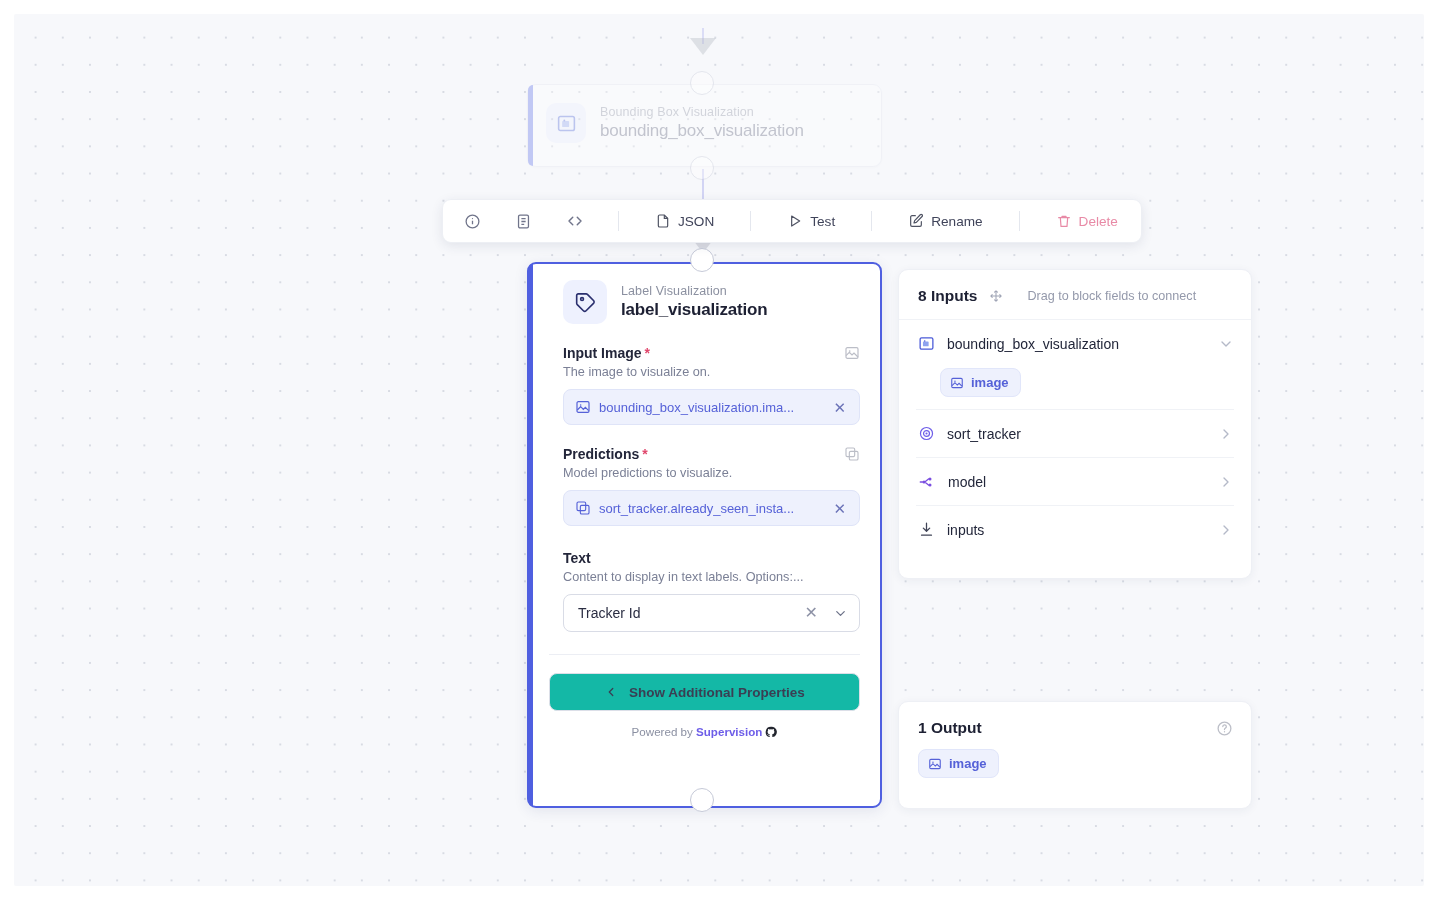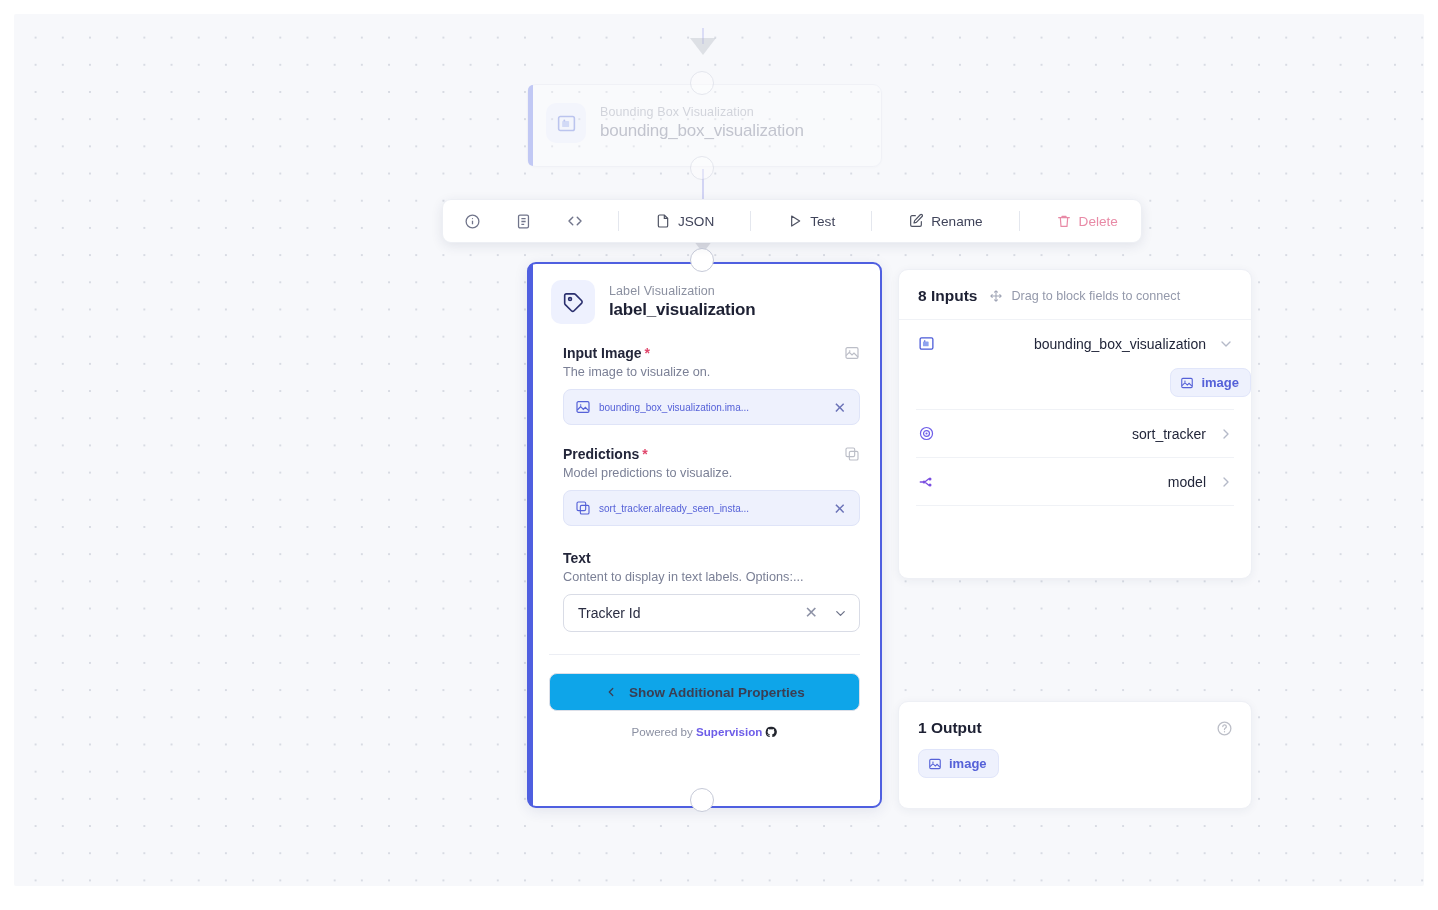--- a/index.html
+++ b/index.html
@@ -73,21 +73,21 @@
   #node-bbox .node-name { font-weight: 400; color: #5e637a; font-size: 17px; }
 
   
   #node-label {
     left: 513px; top: 248px;
     width: 355px; height: 546px;
     border: 2px solid #4f5fe0;
     box-shadow: 0 3px 14px rgba(40,50,110,.10);
     padding: 16px 20px 0 20px;
   }
-  #node-label .node-head { margin-left: 2px; }
+  #node-label .node-head { margin-left: 14px; }
 
   
   .field { margin-top: 21px; margin-left: 14px; }
   .field-row {
     display: flex; align-items: center; justify-content: space-between;
   }
   .field-label {
     font-size: 14px; font-weight: 700; color: #23263a;
   }
   .req { color: #e0476c; font-weight: 700; margin-left: 3px; }
@@ -102,21 +102,21 @@
     height: 36px;
     background: #eef1fd;
     border: 1px solid #dfe4f8;
     border-radius: 8px;
     display: flex; align-items: center;
     padding: 0 10px 0 11px;
     gap: 8px;
   }
   .chip-text {
     flex: 1;
-    font-size: 10px;
+    font-size: 13px;
     color: #5561d8;
     white-space: nowrap; overflow: hidden;
   }
   .chip-x {
     font-size: 15px; color: #6b73b8; line-height: 1;
     padding: 2px 3px; cursor: pointer;
   }
 
   .select-box {
     margin-top: 10px;
@@ -131,21 +131,21 @@
   .select-val { flex: 1; font-size: 14px; color: #2a2d42; }
   .sel-x { color: #8d92a6; font-size: 16px; line-height: 1; padding: 0 2px; }
 
   .divider { height: 1px; background: #eceef4; margin: 22px 0 0 0; }
 
   .btn-addl {
     margin-top: 18px;
     height: 38px;
     border: 1px solid #dcdfe8;
     border-radius: 8px;
-    background: #0ea5e9;
+    background: #14b8a6;
     display: flex; align-items: center; justify-content: center;
     gap: 11px;
     font-size: 13.5px; font-weight: 700; color: #3a3e53;
     cursor: pointer;
   }
   .powered {
     margin-top: 14px;
     text-align: center;
     font-size: 11.6px;
     color: #8b90a2;
@@ -203,31 +203,31 @@
   .tb-del { color: #e88aa6; }
 
   
   .panel {
     position: absolute;
     background: #ffffff;
     border-radius: 10px;
     border: 1px solid #eef0f5;
     box-shadow: 0 2px 10px rgba(40,48,90,.06);
   }
-  #panel-inputs { left: 884px; top: 255px; width: 354px; height: 310px; text-align: right; }
+  #panel-inputs { left: 884px; top: 255px; width: 354px; height: 310px; }
   #panel-output { left: 884px; top: 687px; width: 354px; height: 108px; }
 
   .panel-head {
     display: flex; align-items: center;
     padding: 17px 18px 14px 19px;
     gap: 12px;
   }
   .panel-title { font-size: 15.5px; font-weight: 700; color: #1d2033; }
   .panel-hint { font-size: 12.6px; color: #9499ab; }
-  .panel-hint-wrap { display: flex; align-items: center; gap: 8px; }
+  .panel-hint-wrap { display: flex; align-items: center; gap: 24px; }
   .panel-help { margin-left: auto; opacity: .45; }
 
   .panel-sep { height: 1px; background: #f0f2f6; }
 
   .in-row {
     display: flex; align-items: center;
     padding: 0 17px 0 19px;
     height: 47px;
     gap: 12px;
     cursor: pointer;
@@ -521,20 +521,33 @@
       </span>
       <span class="in-label">model</span>
       <span class="chev">
         <svg width="16" height="16" viewBox="0 0 24 24" fill="none" stroke="#b4b9c8" stroke-width="2" stroke-linecap="round" stroke-linejoin="round">
             <path d="M9 6l6 6-6 6"></path>
           </svg>
       </span>
     </div>
 
     <div class="panel-sep" style="margin:0 17px;"></div>
+    <div class="in-row">
+      <span>
+        <svg width="17" height="17" viewBox="0 0 24 24" fill="none" stroke="#3f4356" stroke-width="1.8" stroke-linecap="round" stroke-linejoin="round">
+          <path d="M12 3v11M7.5 10l4.5 4.5L16.5 10M5 20h14"></path>
+        </svg>
+      </span>
+      <span class="in-label">inputs</span>
+      <span class="chev">
+        <svg width="16" height="16" viewBox="0 0 24 24" fill="none" stroke="#b4b9c8" stroke-width="2" stroke-linecap="round" stroke-linejoin="round">
+            <path d="M9 6l6 6-6 6"></path>
+          </svg>
+      </span>
+    </div>
   </div>
 
   <div class="panel" id="panel-output">
     <div class="panel-head" style="padding-bottom:10px;">
       <span class="panel-title">1 Output</span>
       <span class="panel-help">
         <svg width="17" height="17" viewBox="0 0 24 24" fill="none" stroke="#6b7084" stroke-width="1.8">
           <circle cx="12" cy="12" r="9"></circle>
             <path d="M9.6 9.3a2.5 2.5 0 1 1 3.3 2.4c-.6.3-.9.8-.9 1.5v.3" stroke-linecap="round"></path>
             <circle cx="12" cy="16.6" r=".9" fill="#6b7084" stroke="none"></circle>

